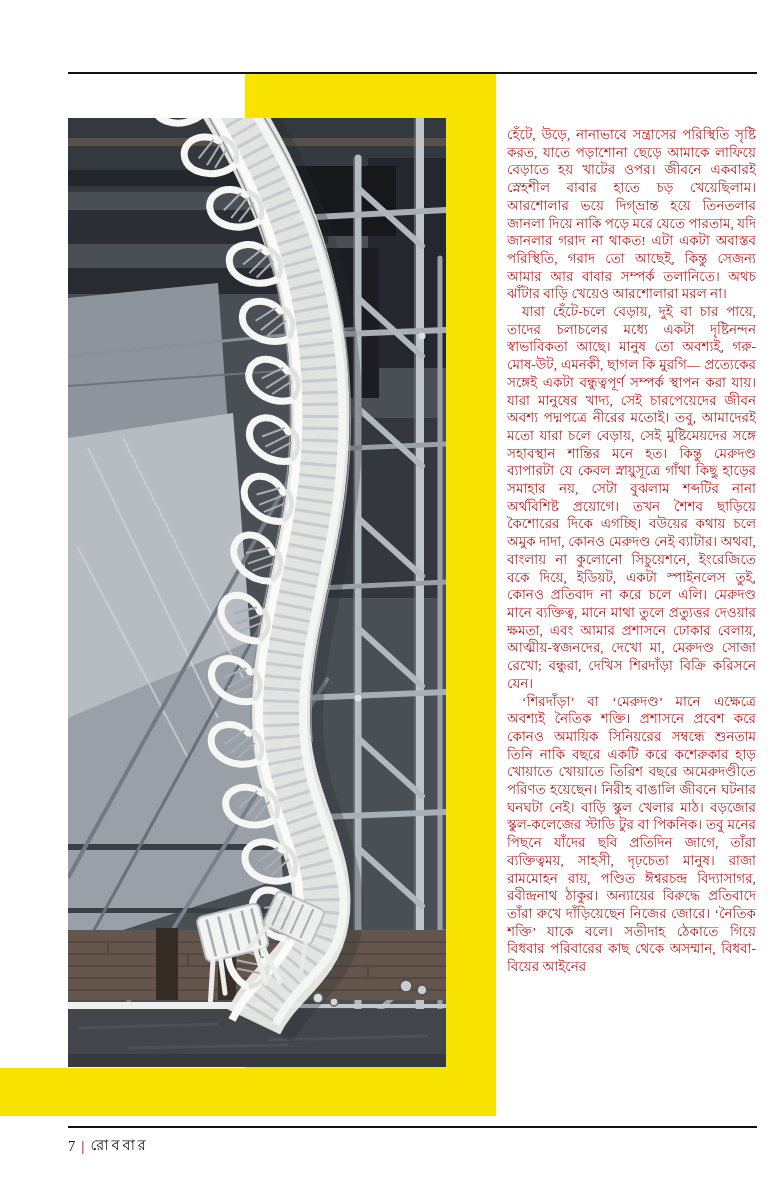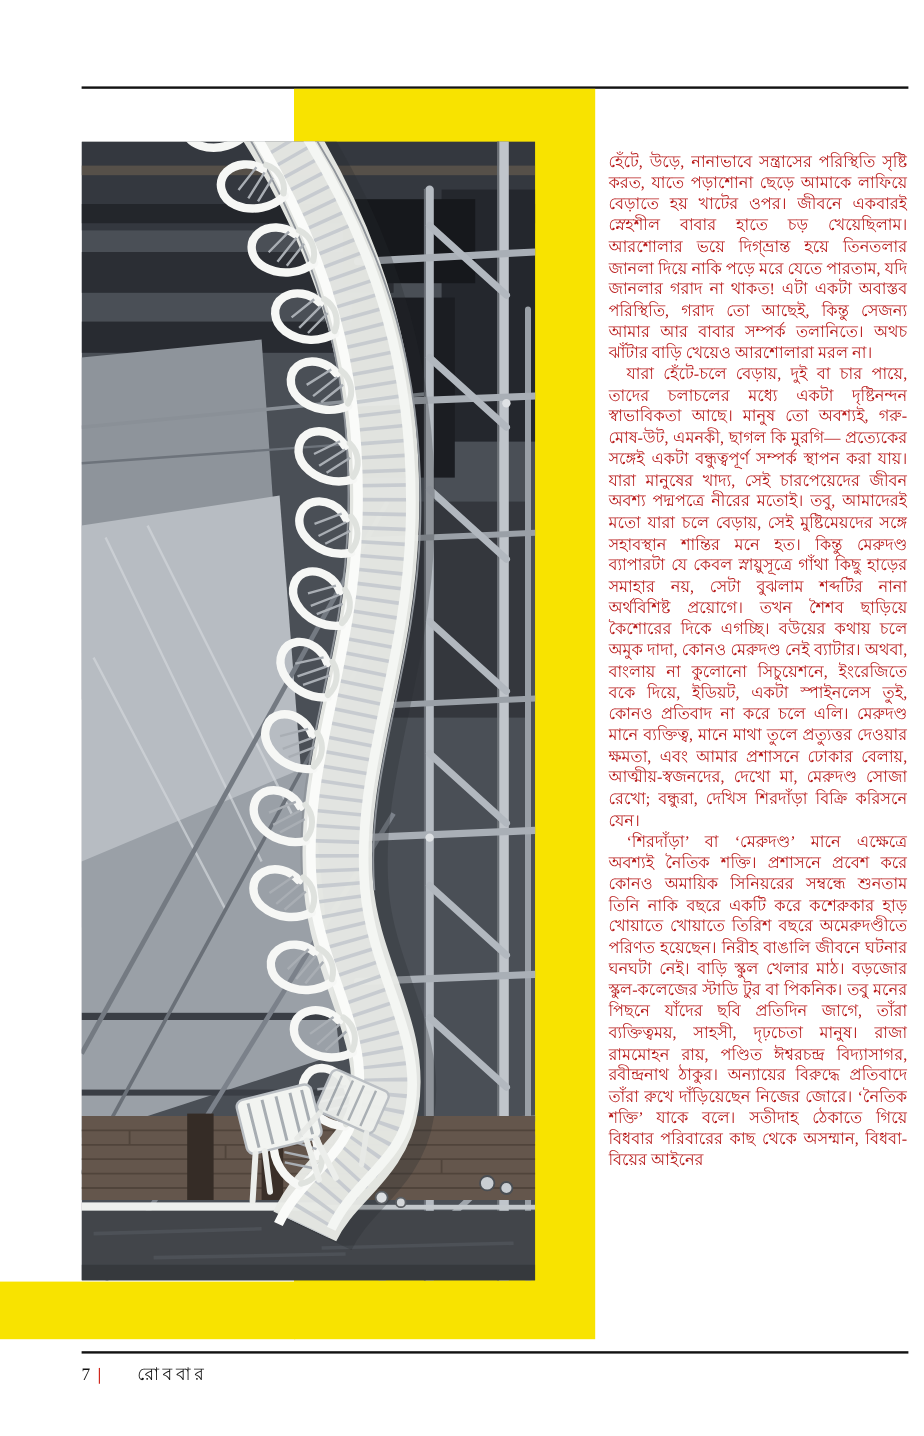--- a/index.html
+++ b/index.html
@@ -12,21 +12,21 @@
   #photo-wrap{left:68px;top:118px;width:378px;height:949px;}
   #photo-wrap svg{display:block;}
   #article-col{left:507px;top:126px;width:249px;height:992px;overflow:hidden;
                color:#b91c1c;font-size:13.5px;line-height:17.7px;text-align:justify;}
   #article-col p{margin:0;padding:0;}
   #article-col p.indented{text-indent:15px;}
   #footer-rule{left:68px;top:1126px;width:689px;height:1.5px;background:#121212;}
   #page-footer{left:68px;top:1134px;width:400px;height:24px;font-size:14.5px;color:#141414;
                display:flex;align-items:center;gap:6px;}
   #footer-sep{font-weight:bold;}
-  #footer-pub{letter-spacing:3px;margin-left:24px;}
+  #footer-pub{letter-spacing:3px;}
 </style>
 </head>
 <body>
 
 <div id="page">
 
   <div id="top-rule" class="abs"></div>
 
   <div id="yellow-main" class="abs" style="background: rgb(248, 227, 0);"></div>
   <div id="yellow-bottom" class="abs" style="background: rgb(248, 227, 0);"></div>

